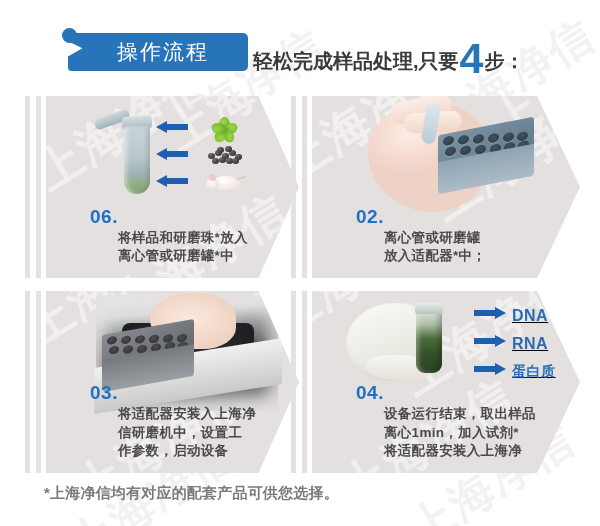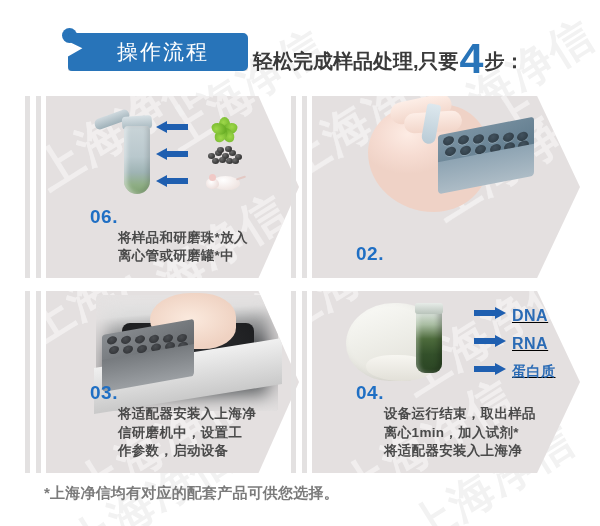--- a/index.html
+++ b/index.html
@@ -401,20 +401,24 @@
                 <i style="left:47px;top:17px;"></i>
                 <i style="left:61px;top:18px;"></i>
                 <i style="left:75px;top:19px;"></i>
             </div>
             <div class="front"></div>
           </div>
         </div>
 
         <div class="caption">
           <div class="step-no">02.</div>
+          <div class="step-txt">
+            <div>离心管或研磨罐</div>
+            <div>放入适配器*中；</div>
+          </div>
         </div>
       </div>
     </div>
 
     <div class="card w-left" style="left:24px;top:203px;width:275px;height:182px;">
       <div class="bars">
         <div class="bar b1"></div>
         <div class="bar b2"></div>
       </div>
       <div class="chev">

